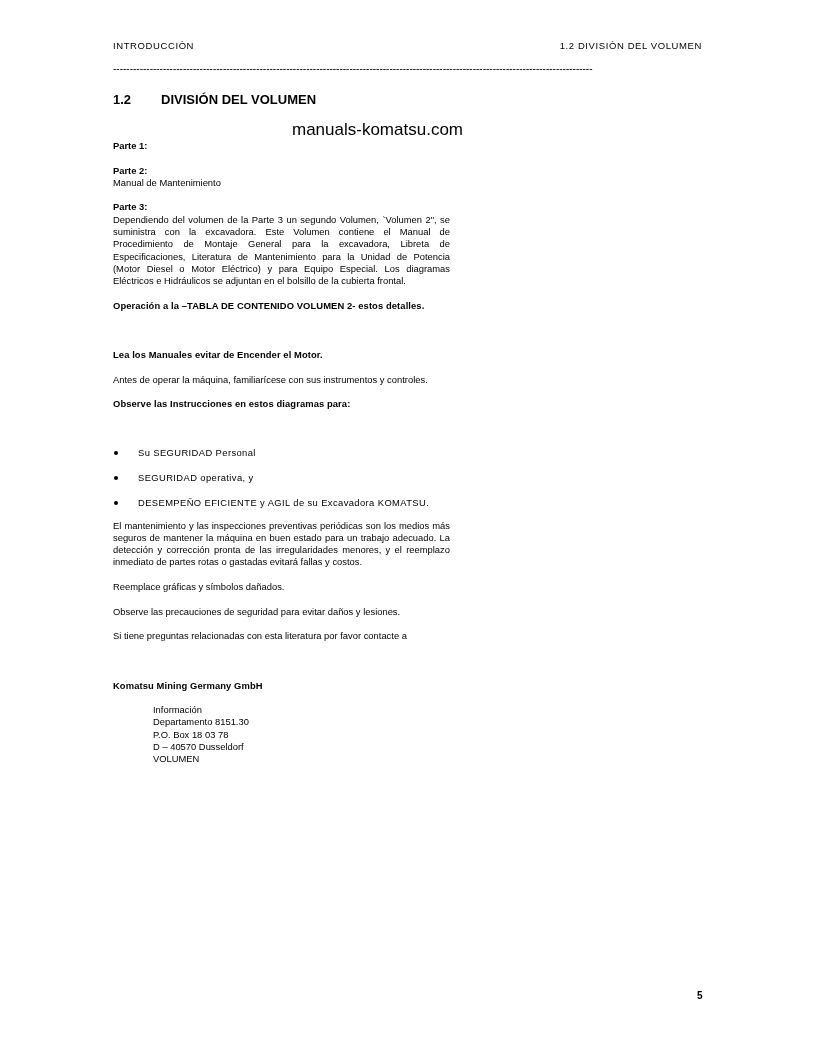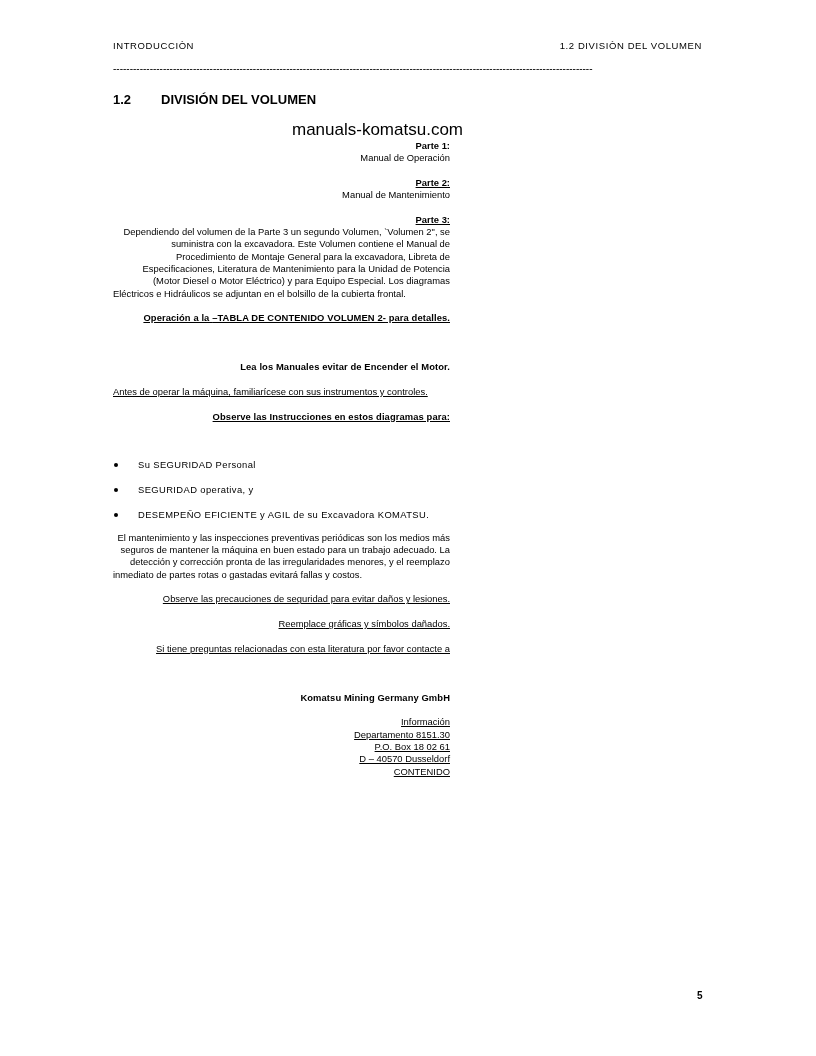--- a/index.html
+++ b/index.html
@@ -24,24 +24,24 @@
     }
     .heading .num { display: inline-block; width: 48px; }
     .watermark {
       position: absolute; left: 244px; top: 120px; font-size: 17px; color: #000;
       font-weight: normal; white-space: nowrap; margin-left: 48px;
     }
     .col {
       position: absolute; left: 113px; top: 140px; width: 337px;
       font-size: 9.4px; line-height: 12.3px;
     }
-    .col p { margin: 0; text-align: right; }
+    .col p { margin: 0; }
     .label { font-weight: bold; }
     .just { text-align: justify; text-align-last: left; }
-    .gap12 { margin-top: 12.3px !important; text-decoration: underline; }
+    .gap12 { margin-top: 12.3px !important; }
     .gap24 { margin-top: 37px !important; }
     .semi { font-weight: bold; letter-spacing: 0.1px; }
     .bullets { margin: 36px 0 0 0; padding: 0; list-style: none; }
     .bullets li { position: relative; padding-left: 25px; height: 12.3px; margin-bottom: 12.7px; letter-spacing: 0.4px; }
     .bullets li .dot {
       position: absolute; left: 1px; top: 4px; width: 4px; height: 4px; background: #000; border-radius: 50%;
     }
     .addr p { margin: 0; padding-left: 40px; }
     .pagenum {
       position: absolute; left: 697px; top: 990px; font-size: 10px; font-weight: bold;
@@ -54,54 +54,53 @@
 <div class="hdr hdr-right">1.2 DIVISIÒN DEL VOLUMEN</div>
 <div class="dash-rule">------------------------------------------------------------------------------------------------------------------------------------------------</div>
 
 <div class="heading">
   <span class="num">1.2</span><span>DIVISIÓN DEL VOLUMEN</span>
 </div>
 <div class="watermark">manuals-komatsu.com</div>
 
 <div class="col">
   <p class="label">Parte 1:</p>
-  <p>Manual de Operación</p>
 
   <p class="label gap12">Parte 2:</p>
   <p>Manual de Mantenimiento</p>
 
   <p class="label gap12">Parte 3:</p>
   <p class="just">Dependiendo del volumen de la Parte 3 un segundo Volumen, `Volumen 2", se suministra con la excavadora. Este Volumen contiene el Manual de Procedimiento de Montaje General para la excavadora, Libreta de Especificaciones, Literatura de Mantenimiento para la Unidad de Potencia (Motor Diesel o Motor Eléctrico) y para Equipo Especial. Los diagramas Eléctricos e Hidráulicos se adjuntan en el bolsillo de la cubierta frontal.</p>
 
-  <p class="gap12 semi"><span>Operación a la </span><span>–TABLA DE CONTENIDO VOLUMEN 2-</span><span> para detalles.</span></p>
+  <p class="gap12 semi"><span>Operación a la </span><span>–TABLA DE CONTENIDO VOLUMEN 2-</span><span> estos detalles.</span></p>
 
   <p class="gap24 semi">Lea los Manuales evitar de Encender el Motor.</p>
 
   <p class="gap12 just">Antes de operar la máquina, familiarícese con sus instrumentos y controles.</p>
 
   <p class="gap12 semi">Observe las Instrucciones en estos diagramas para:</p>
 
   <ul class="bullets">
     <li><span class="dot"></span><span>Su SEGURIDAD Personal</span></li>
     <li><span class="dot"></span><span>SEGURIDAD operativa, y</span></li>
     <li><span class="dot"></span><span>DESEMPEÑO EFICIENTE y AGIL de su Excavadora KOMATSU.</span></li>
   </ul>
 
   <p class="just" style="margin-top:-2px">El mantenimiento y las inspecciones preventivas periódicas son los medios más seguros de mantener la máquina en buen estado para un trabajo adecuado. La detección y corrección pronta de las irregularidades menores, y el reemplazo inmediato de partes rotas o gastadas evitará fallas y costos.</p>
 
+  <p class="gap12">Reemplace gráficas y símbolos dañados.</p>
+
   <p class="gap12">Observe las precauciones de seguridad para evitar daños y lesiones.</p>
-
-  <p class="gap12">Reemplace gráficas y símbolos dañados.</p>
 
   <p class="gap12">Si tiene preguntas relacionadas con esta literatura por favor contacte a</p>
 
   <p class="gap24 semi" style="margin-top:32px">Komatsu Mining Germany GmbH</p>
 
   <div class="addr gap12">
     <p>Información</p>
     <p>Departamento 8151.30</p>
-    <p>P.O. Box 18 02 61</p>
+    <p>P.O. Box 18 03 78</p>
     <p>D – 40570 Dusseldorf</p>
-    <p>CONTENIDO</p>
+    <p>VOLUMEN</p>
   </div>
 </div>
 
 <div class="pagenum">5</div>
 
 </body></html>

